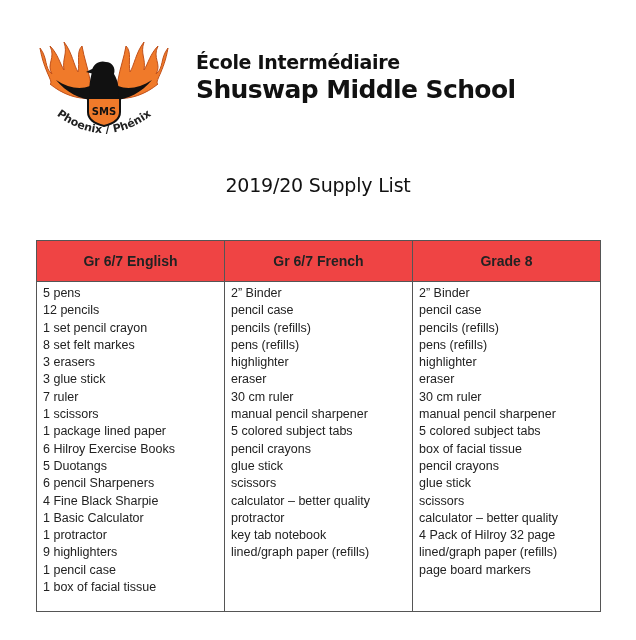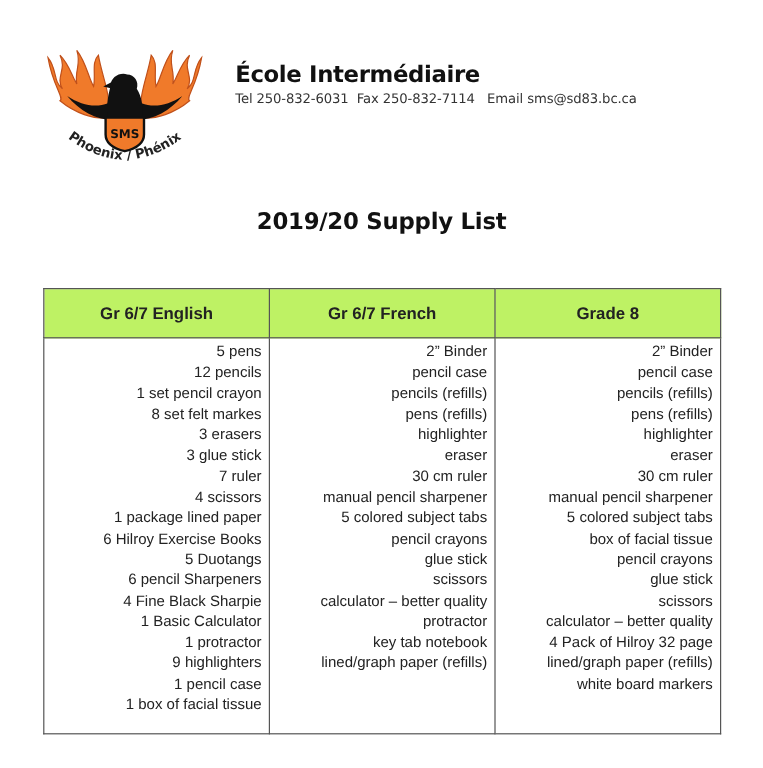--- a/index.html
+++ b/index.html
@@ -2,24 +2,24 @@
 <html><head>
 <meta charset="utf-8">
 <style>
   html, body { margin:0; padding:0; background:#ffffff; }
   body { width:636px; height:640px; position:relative; overflow:hidden; font-family:"DejaVu Sans", sans-serif; color:#000; }
   .logo { position:absolute; left:34px; top:28px; width:140px; height:118px; }
   .header-text { position:absolute; left:196px; top:50px; }
   .school-fr { font-family:"DejaVu Sans", sans-serif; font-weight:bold; font-size:19px; line-height:24px; letter-spacing:-0.3px; color:#111; }
   .school-en { font-family:"DejaVu Sans", sans-serif; font-weight:bold; font-size:25px; line-height:30px; letter-spacing:-0.6px; color:#111; margin-top:1px; }
   .addr { font-family:"DejaVu Sans", sans-serif; font-size:11px; line-height:18px; color:#333; letter-spacing:-0.1px; white-space:pre; }
-  .title { position:absolute; left:0; width:636px; top:174px; text-align:center; font-family:"DejaVu Sans", sans-serif; font-weight:bold; font-size:19px; color:#111; letter-spacing:-0.2px; }
+  .title { position:absolute; left:0; width:636px; top:174px; text-align:center; font-family:"DejaVu Sans", sans-serif; font-weight:normal; font-size:19px; color:#111; letter-spacing:-0.2px; }
   .supply-table { position:absolute; left:36px; top:240px; width:565px; height:372px; border-collapse:collapse; table-layout:fixed; }
-  .supply-table th { background:#bef264; border:1.5px solid #555; height:40px; font-family:"Liberation Sans", sans-serif; font-weight:bold; font-size:14px; color:#222; text-align:center; padding:0; }
-  .supply-table td { border:1.5px solid #555; vertical-align:top; padding:3px 6px 0 6px;text-align:right; }
+  .supply-table th { background:#ef4444; border:1.5px solid #555; height:40px; font-family:"Liberation Sans", sans-serif; font-weight:bold; font-size:14px; color:#222; text-align:center; padding:0; }
+  .supply-table td { border:1.5px solid #555; vertical-align:top; padding:3px 6px 0 6px; }
   .item { font-family:"Liberation Sans", sans-serif; font-size:12.5px; line-height:17.3px; color:#222; white-space:nowrap; }
 </style>
 </head>
 <body>
 
 <div class="logo">
   <svg width="140" height="118" viewBox="0 0 140 118">
 
     <path d="M6 20 C14 30 10 40 18 46 C12 36 22 30 16 18 C24 26 26 36 30 42 C28 30 34 26 30 14 C38 24 40 38 44 44 C46 34 42 24 48 18 C50 30 54 40 56 52 L58 70 C44 72 28 66 16 56 C20 54 10 44 6 20 Z" fill="#f07a2a" stroke="#c0501a" stroke-width="1"></path>
 
@@ -38,21 +38,21 @@
       <path id="arc" d="M16 82 Q70 128 124 82"></path>
     </defs>
     <text font-family="DejaVu Sans, sans-serif" font-weight="bold" font-size="11" fill="#222">
       <textPath href="#arc" startOffset="50%" text-anchor="middle" id="logo-caption-path">Phoenix / Phénix</textPath>
     </text>
   </svg>
 </div>
 
 <div class="header-text">
   <div class="school-fr">École Intermédiaire</div>
-  <div class="addr">Tel 250-832-6031  Fax 250-832-7114   Email sms@sd83.bc.ca</div>
+  <div class="school-en">Shuswap Middle School</div>
 </div>
 
 <div class="title">2019/20 Supply List</div>
 
 <table class="supply-table">
   <thead>
     <tr>
       <th>Gr 6/7 English</th>
       <th>Gr 6/7 French</th>
       <th>Grade 8</th>
@@ -61,21 +61,21 @@
   <tbody>
     <tr>
       <td>
         <div class="item">5 pens</div>
         <div class="item">12 pencils</div>
         <div class="item">1 set pencil crayon</div>
         <div class="item">8 set felt markes</div>
         <div class="item">3 erasers</div>
         <div class="item">3 glue stick</div>
         <div class="item">7 ruler</div>
-        <div class="item">4 scissors</div>
+        <div class="item">1 scissors</div>
         <div class="item">1 package lined paper</div>
         <div class="item">6 Hilroy Exercise Books</div>
         <div class="item">5 Duotangs</div>
         <div class="item">6 pencil Sharpeners</div>
         <div class="item">4 Fine Black Sharpie</div>
         <div class="item">1 Basic Calculator</div>
         <div class="item">1 protractor</div>
         <div class="item">9 highlighters</div>
         <div class="item">1 pencil case</div>
         <div class="item">1 box of facial tissue</div>
@@ -108,17 +108,17 @@
         <div class="item">30 cm ruler</div>
         <div class="item">manual pencil sharpener</div>
         <div class="item">5 colored subject tabs</div>
         <div class="item">box of facial tissue</div>
         <div class="item">pencil crayons</div>
         <div class="item">glue stick</div>
         <div class="item">scissors</div>
         <div class="item">calculator – better quality</div>
         <div class="item">4 Pack of Hilroy 32 page</div>
         <div class="item">lined/graph paper (refills)</div>
-        <div class="item">white board markers</div>
+        <div class="item">page board markers</div>
       </td>
     </tr>
   </tbody>
 </table>
 
 </body></html>

